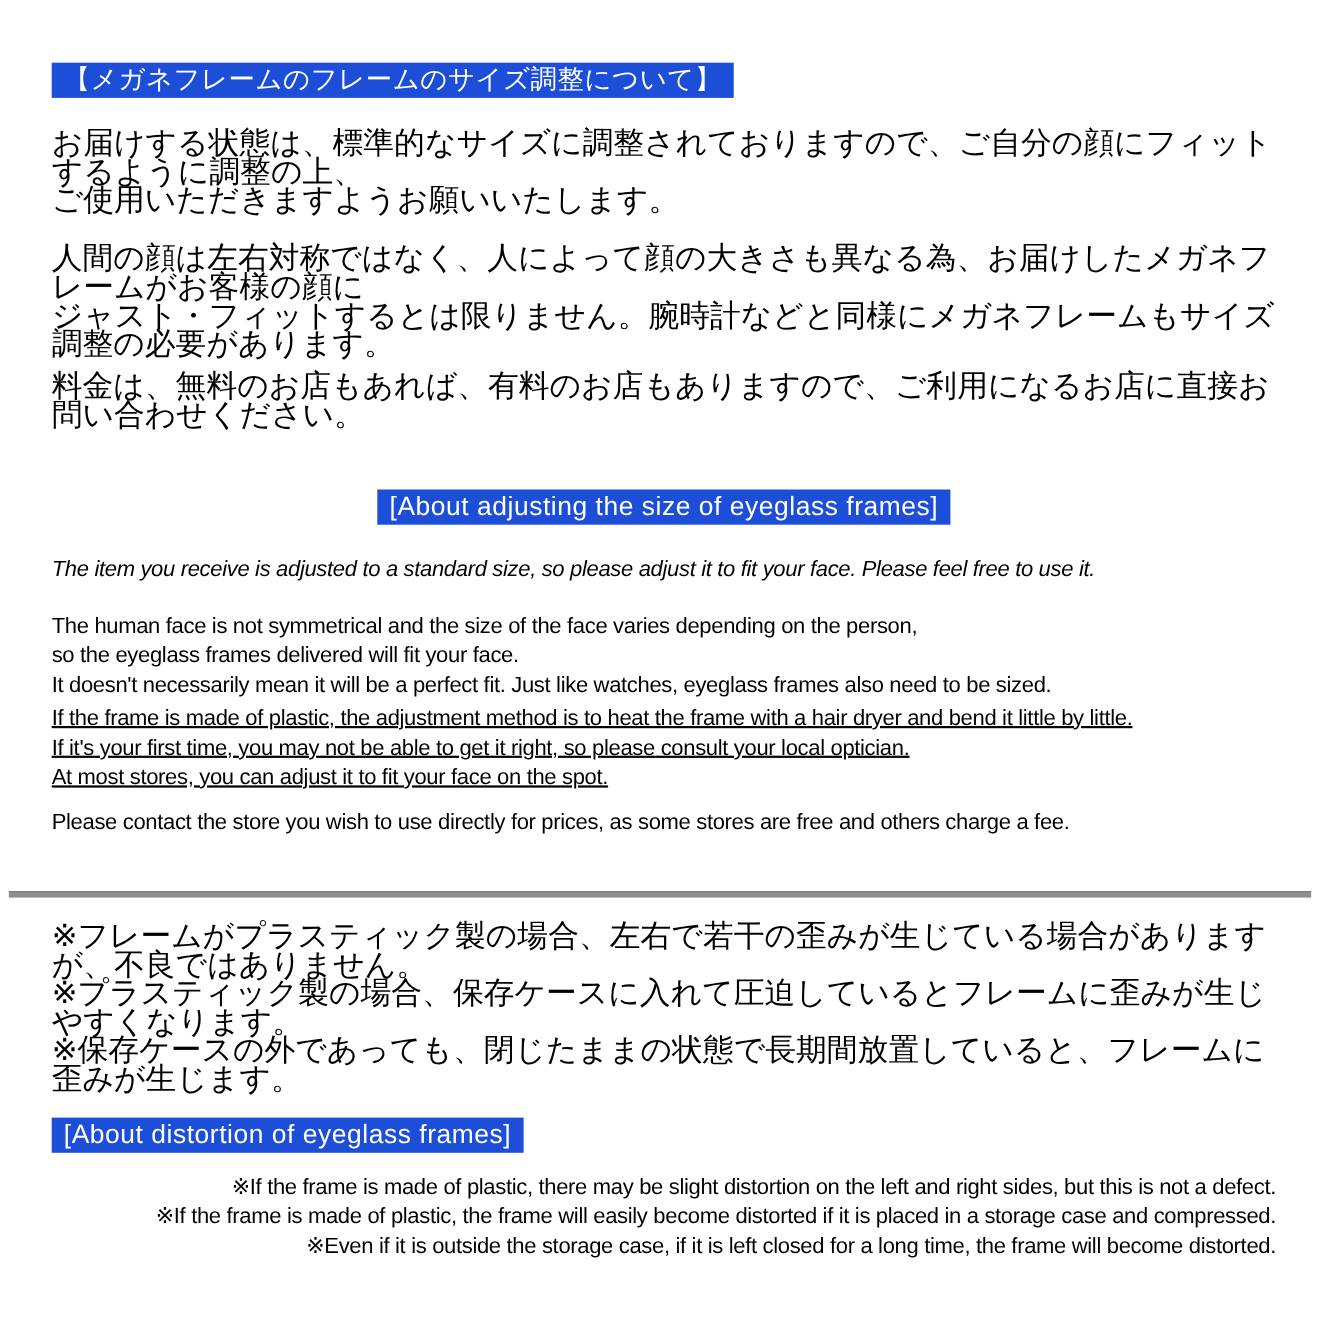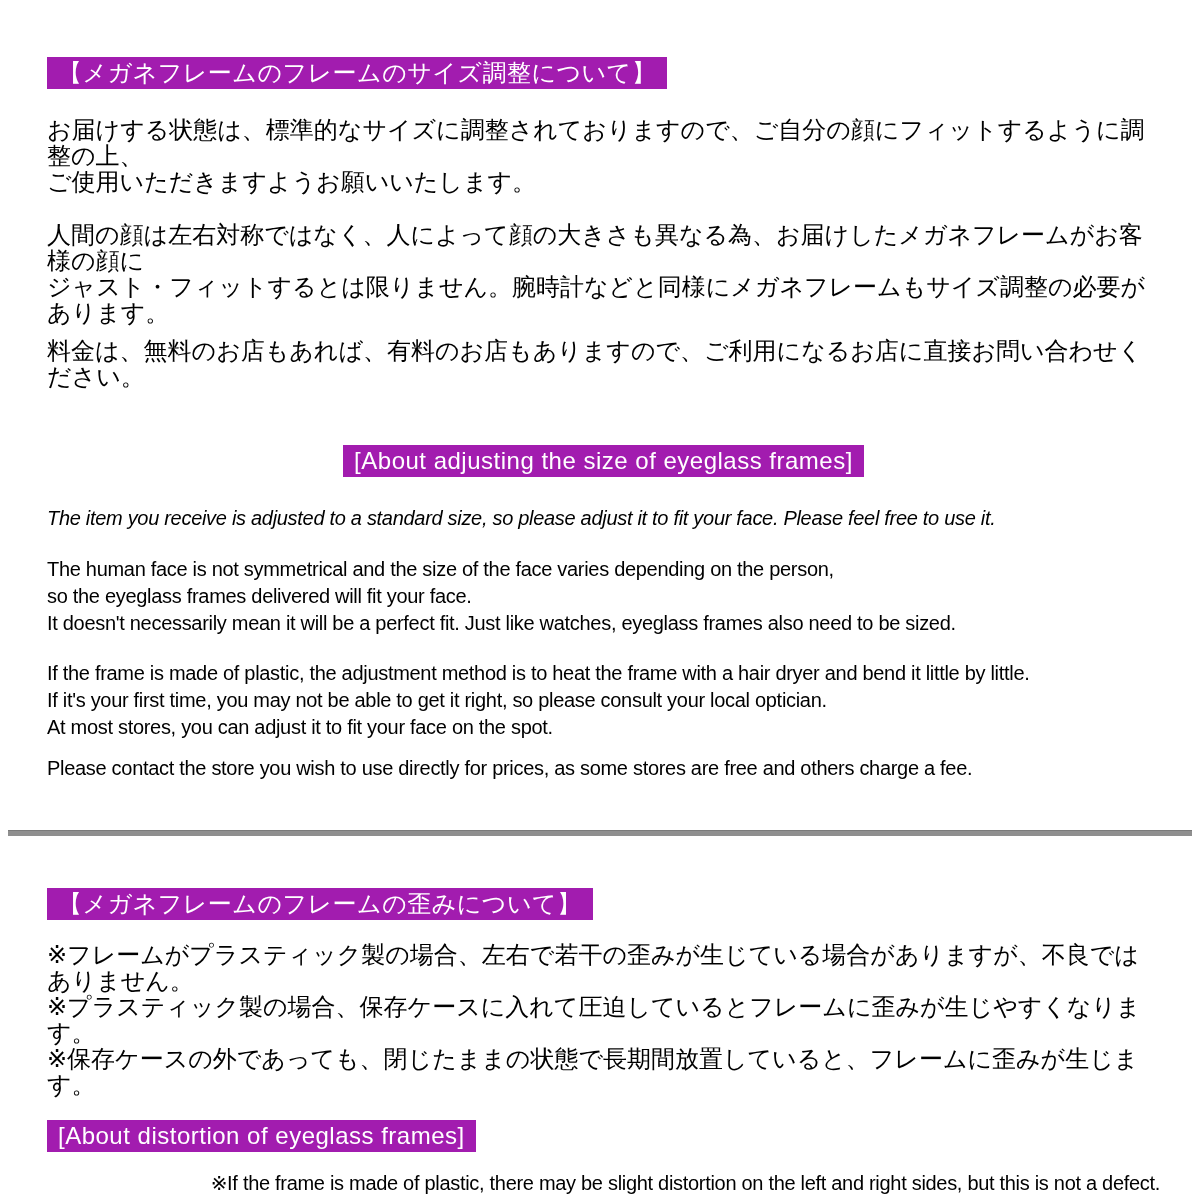--- a/index.html
+++ b/index.html
@@ -15,51 +15,51 @@
     overflow: hidden;
   }
   .page {
     box-sizing: border-box;
     width: 1200px;
     height: 1200px;
     padding: 57px 40px 0 47px;
   }
   .banner {
     display: inline-block;
-    background: #a21caf;
+    background: #1d4ed8;
     color: #ffffff;
     font-size: 24px;
     line-height: 28px;
     padding: 2px 11px;
     letter-spacing: 0.5px;
     white-space: nowrap;
   }
   .jp-text {
-    font-size: 24px;
+    font-size: 28px;
     line-height: 26px;
     white-space: pre-line;
     margin: 0;
     letter-spacing: 0px;
   }
   .en-text {
     font-size: 20px;
     line-height: 27px;
     white-space: pre-line;
     margin: 0;
     letter-spacing: -0.3px;
   }
   
   .m-jp1 { margin-top: 28px; }
   .m-jp2 { margin-top: 27px; }
   .m-jp3 { margin-top: 20px; }
   .m-jp4 { margin-top: 12px; }
   .m-banner2 { margin-top: 55px; text-align: center; }
   .m-en1 { margin-top: 28px; font-style: italic; }
   .m-en2 { margin-top: 24px; }
-  .m-en3 { margin-top: 23px; }
+  .m-en3 { margin-top: 3px; text-decoration: underline; }
   .m-en4 { margin-top: 14px; }
   .divider {
     margin: 48px -32px 0 -39px; 
     height: 5px;
     background: #8f8f8f;
     border-top: 1px solid #7a7a7a;
   }
   .m-banner3 { margin-top: 52px; }
   .m-notes-jp { margin-top: 22px; }
   .m-banner4 { margin-top: 22px; }
@@ -97,23 +97,20 @@
     <p class="en-text m-en3">If the frame is made of plastic, the adjustment method is to heat the frame with a hair dryer and bend it little by little.
 If it's your first time, you may not be able to get it right, so please consult your local optician.
 At most stores, you can adjust it to fit your face on the spot.</p>
 
     <p class="en-text m-en4">Please contact the store you wish to use directly for prices, as some stores are free and others charge a fee.</p>
   </div>
 
   <div class="divider"></div>
 
   <div>
-    <div class="m-banner3">
-      <span class="banner">【メガネフレームのフレームの歪みについて】</span>
-    </div>
 
     <p class="jp-text m-notes-jp">※フレームがプラスティック製の場合、左右で若干の歪みが生じている場合がありますが、不良ではありません。
 ※プラスティック製の場合、保存ケースに入れて圧迫しているとフレームに歪みが生じやすくなります。
 ※保存ケースの外であっても、閉じたままの状態で長期間放置していると、フレームに歪みが生じます。</p>
 
     <div class="m-banner4">
       <span class="banner">[About distortion of eyeglass frames]</span>
     </div>
 
     <p class="en-text m-notes-en">※If the frame is made of plastic, there may be slight distortion on the left and right sides, but this is not a defect.

